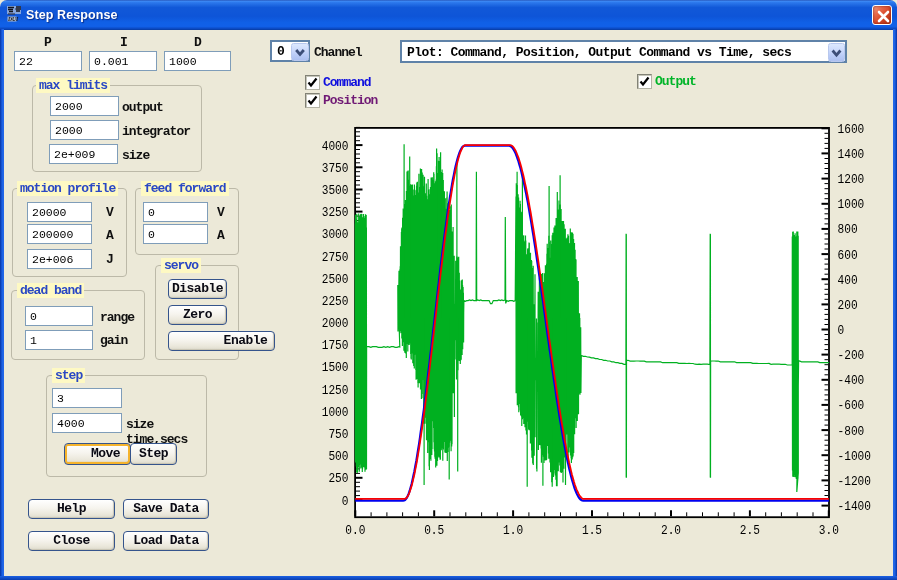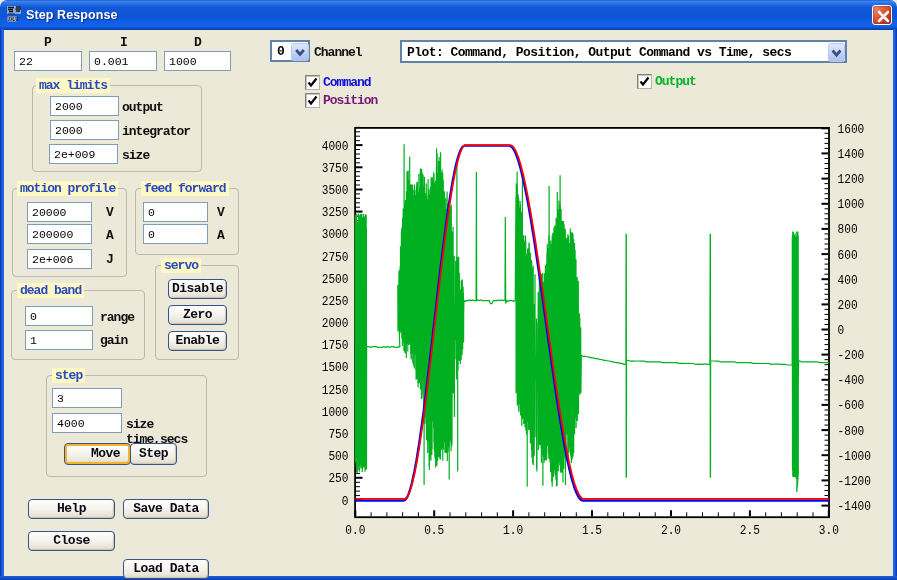--- a/index.html
+++ b/index.html
@@ -81,42 +81,42 @@
  <div class="gt" style="left:141px;top:181px;">feed forward</div>
  <div class="en" style="left:143px;top:202px;width:59px;">0</div>
  <div class="lb" style="left:217px;top:205px;">V</div>
  <div class="en" style="left:143px;top:224px;width:59px;">0</div>
  <div class="lb" style="left:217px;top:228px;">A</div>
 
  <div class="grp" style="left:155px;top:265px;width:82px;height:93px;"></div>
  <div class="gt" style="left:161px;top:258px;">servo</div>
  <div class="bt" style="left:168px;top:279px;width:57px;height:17px;padding-top:1px;">Disable</div>
  <div class="bt" style="left:168px;top:305px;width:57px;height:17px;padding-top:1px;">Zero</div>
- <div class="bt" style="left:168px;top:331px;width:57px;height:17px;padding-top:1px;">Enable</div>
+ <div class="bt" style="left:168px;top:331px;width:57px;height:17px;padding-top:1px;padding-left:48px;">Enable</div>
 
  <div class="grp" style="left:11px;top:290px;width:132px;height:68px;"></div>
  <div class="gt" style="left:17px;top:283px;">dead band</div>
  <div class="en" style="left:25px;top:306px;width:62px;">0</div>
  <div class="lb" style="left:100px;top:310px;">range</div>
  <div class="en" style="left:25px;top:330px;width:62px;">1</div>
  <div class="lb" style="left:100px;top:333px;">gain</div>
 
  <div class="grp" style="left:46px;top:375px;width:159px;height:100px;"></div>
  <div class="gt" style="left:52px;top:368px;">step</div>
  <div class="en" style="left:52px;top:388px;width:64px;">3</div>
  <div class="lb" style="left:126px;top:392px;margin-top:40px;">time,secs</div>
  <div class="en" style="left:52px;top:413px;width:64px;">4000</div>
  <div class="lb" style="left:126px;top:417px;">size</div>
  <div class="bt btf" style="left:64px;top:443px;width:49px;height:18px;padding-top:2px;">Move</div>
  <div class="bt" style="left:130px;top:443px;width:45px;height:18px;padding-top:2px;">Step</div>
 
  <div class="bt" style="left:28px;top:499px;width:85px;height:17px;padding-top:1px;">Help</div>
  <div class="bt" style="left:123px;top:499px;width:84px;height:17px;padding-top:1px;">Save Data</div>
  <div class="bt" style="left:28px;top:531px;width:85px;height:17px;padding-top:1px;">Close</div>
- <div class="bt" style="left:123px;top:531px;width:84px;height:17px;padding-top:1px;margin-top:28px;">Load Data</div>
+ <div class="bt" style="left:123px;top:531px;width:84px;height:17px;padding-top:1px;">Load Data</div>
 
  <div class="cmb" style="left:270px;top:40px;width:36px;height:18px;">
    <div class="tx" style="top:2px;">0</div>
    <div class="cmbtn" style="left:19px;width:16px;height:16px;"><svg width="16" height="16" viewBox="0 0 16 16">
           <path d="M4.2 6l3.8 4.4L11.8 6" stroke="#3c4e78" stroke-width="2.8" fill="none"></path>
         </svg></div>
  </div>
  <div class="lb" style="left:314px;top:45px;">Channel</div>
 
  <div class="cmb" style="left:400px;top:40px;width:443px;height:19px;">

